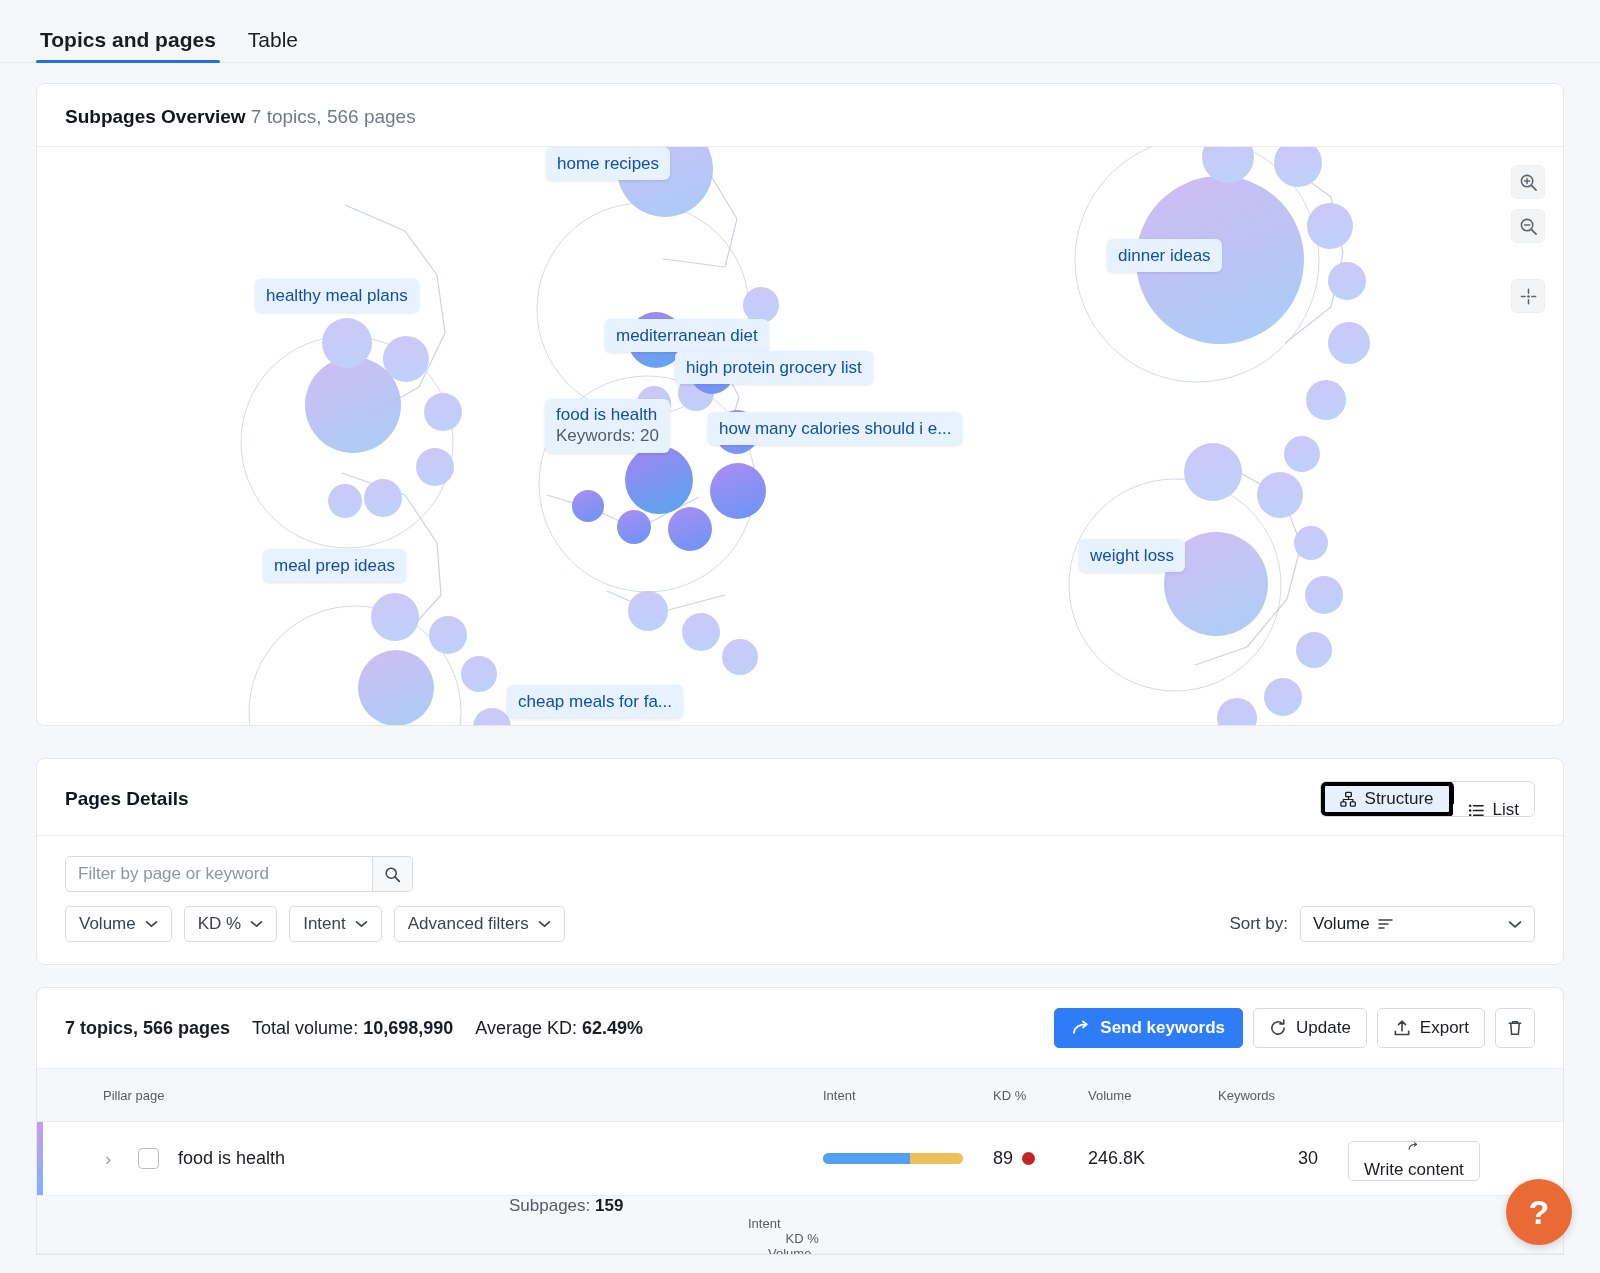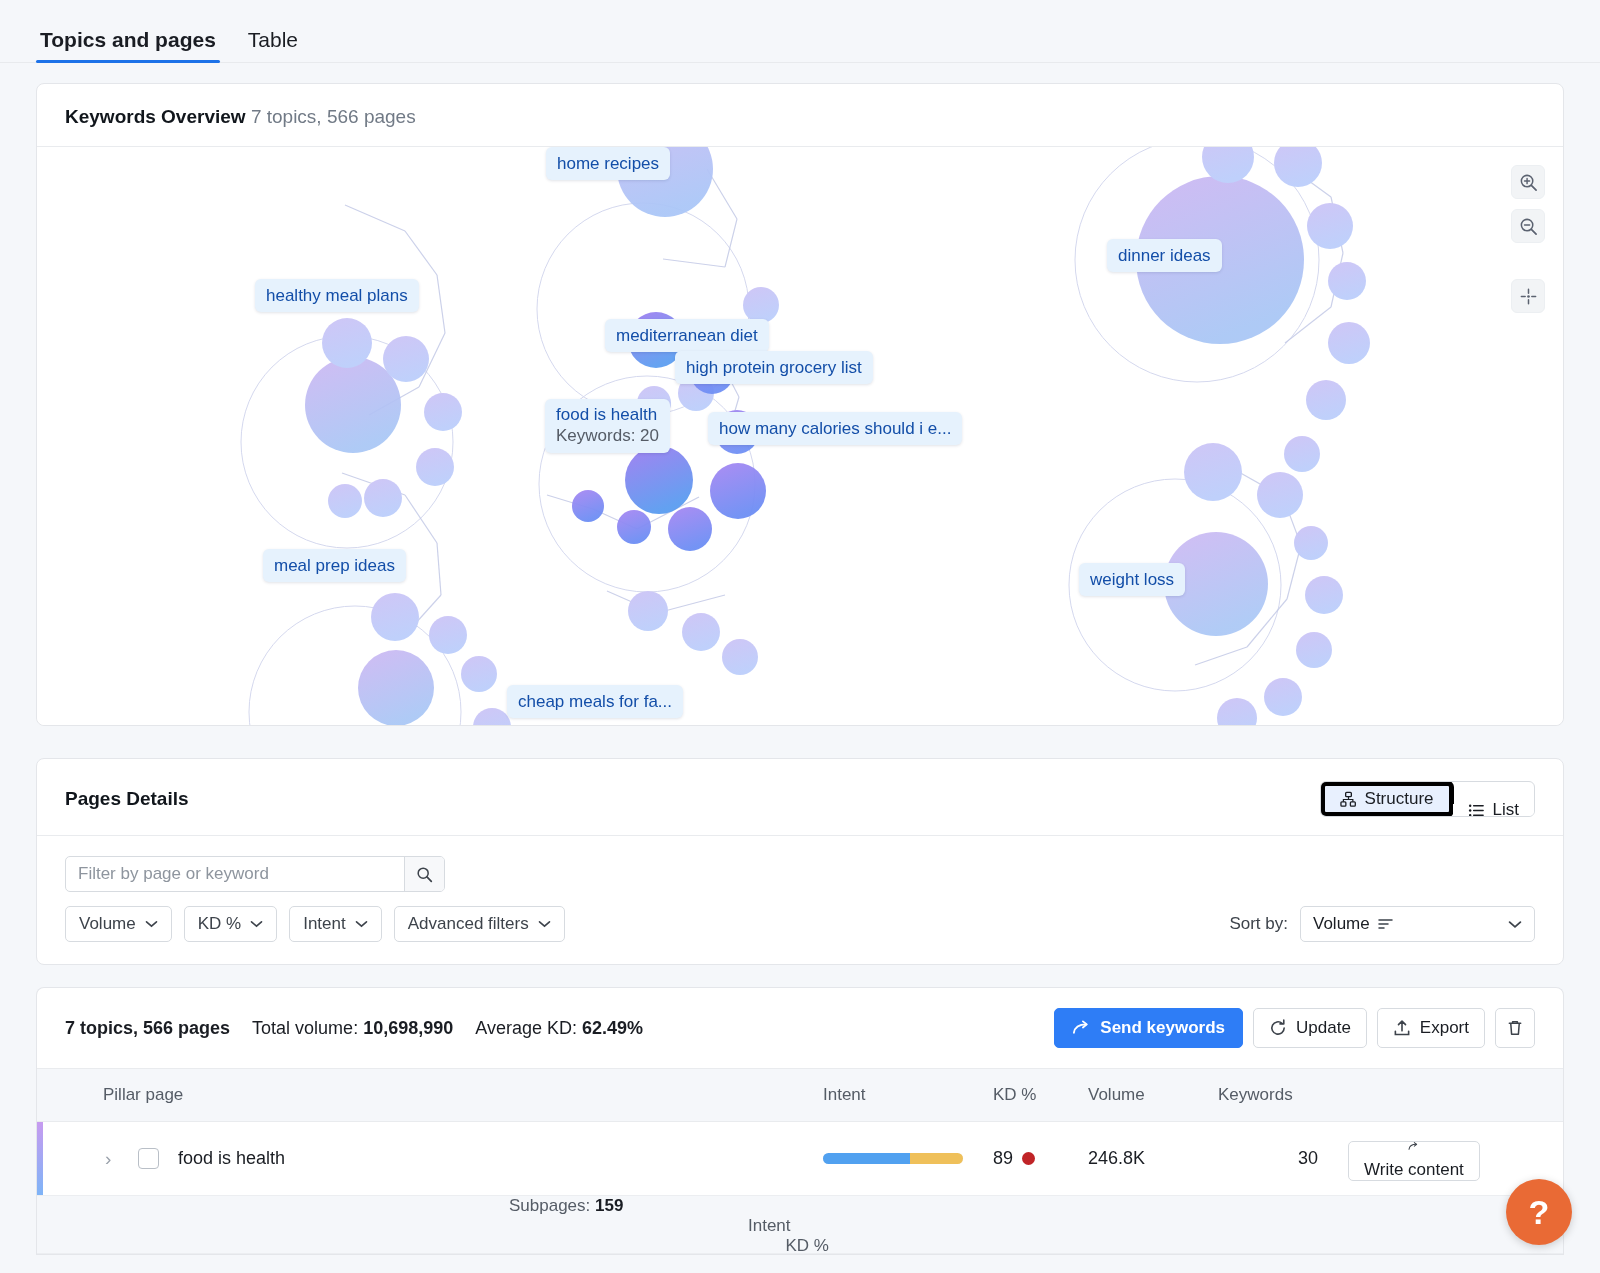--- a/index.html
+++ b/index.html
@@ -131,21 +131,21 @@
     border: 5px solid #000000;
     border-radius: 6px;
     margin: -1px;
   }
 
   .filters-row {
     padding: 20px 28px 22px 28px;
   }
   .search-box {
     display: flex;
-    width: 380px;
+    width: 348px;
     height: 36px;
     border: 1px solid #d7dbe0;
     border-radius: 5px;
     overflow: hidden;
     background: #fff;
   }
   .search-box input {
     flex: 1;
     border: none;
     outline: none;
@@ -240,21 +240,21 @@
   }
   .thead {
     display: flex;
     align-items: center;
     background: #f5f7fa;
     height: 54px;
     border-top: 1px solid #e9ebee;
     border-bottom: 1px solid #e9ebee;
     padding-left: 66px;
   }
-  .th { font-size: 17px; color: #555c66; }
+  .th { font-size: 13px; color: #555c66; }
   .c-page { width: 720px; }
   .c-intent { width: 170px; }
   .c-kd { width: 95px; }
   .c-vol { width: 130px; }
   .c-kw { width: 130px; }
   .c-act { flex: 1; }
 
   .trow {
     display: flex;
     align-items: center;
@@ -328,21 +328,21 @@
 <body>
 
 <div class="tabbar">
   <div class="tab active">Topics and pages</div>
   <div class="tab">Table</div>
 </div>
 
 <div class="card" style="margin-top:20px;">
   <div class="card-header">
     <div class="card-title">
-      <span>Keywords Overview</span>
+      <span>Subpages Overview</span>
       <span class="muted">7 topics, 566 pages</span>
     </div>
   </div>
 
   <div class="graph-wrap">
 
     <svg class="graph-svg" width="1526" height="578" viewBox="0 0 1526 578">
       <defs>
         <linearGradient id="gPurple" x1="0" y1="0" x2="0.4" y2="1">
           <stop offset="0%" stop-color="#cdb6f2"></stop>
@@ -488,21 +488,21 @@
     <div class="nlabel" style="left:509px;top:0px;">home recipes</div>
     <div class="nlabel" style="left:1070px;top:92px;">dinner ideas</div>
     <div class="nlabel" style="left:568px;top:172px;">mediterranean diet</div>
     <div class="nlabel" style="left:638px;top:204px;">high protein grocery list</div>
     <div class="nlabel two" style="left:508px;top:252px;">
       <span>food is health</span>
       <span class="sub">Keywords: 20</span>
     </div>
     <div class="nlabel" style="left:671px;top:265px;">how many calories should i e...</div>
     <div class="nlabel" style="left:226px;top:402px;">meal prep ideas</div>
-    <div class="nlabel" style="left:1042px;top:416px;">weight loss</div>
+    <div class="nlabel" style="left:1042px;top:392px;">weight loss</div>
     <div class="nlabel" style="left:470px;top:538px;">cheap meals for fa...</div>
 
     <div class="zoom-controls">
       <div class="zbtn">
         <svg width="19" height="19" viewBox="0 0 20 20" fill="none">
           <circle cx="8.5" cy="8.5" r="6" stroke="#5b6270" stroke-width="1.6"></circle>
           <path d="M13 13 L18 18" stroke="#5b6270" stroke-width="1.8" stroke-linecap="round"></path>
           <path d="M5.8 8.5 H11.2 M8.5 5.8 V11.2" stroke="#5b6270" stroke-width="1.5" stroke-linecap="round"></path>
         </svg>
       </div>

